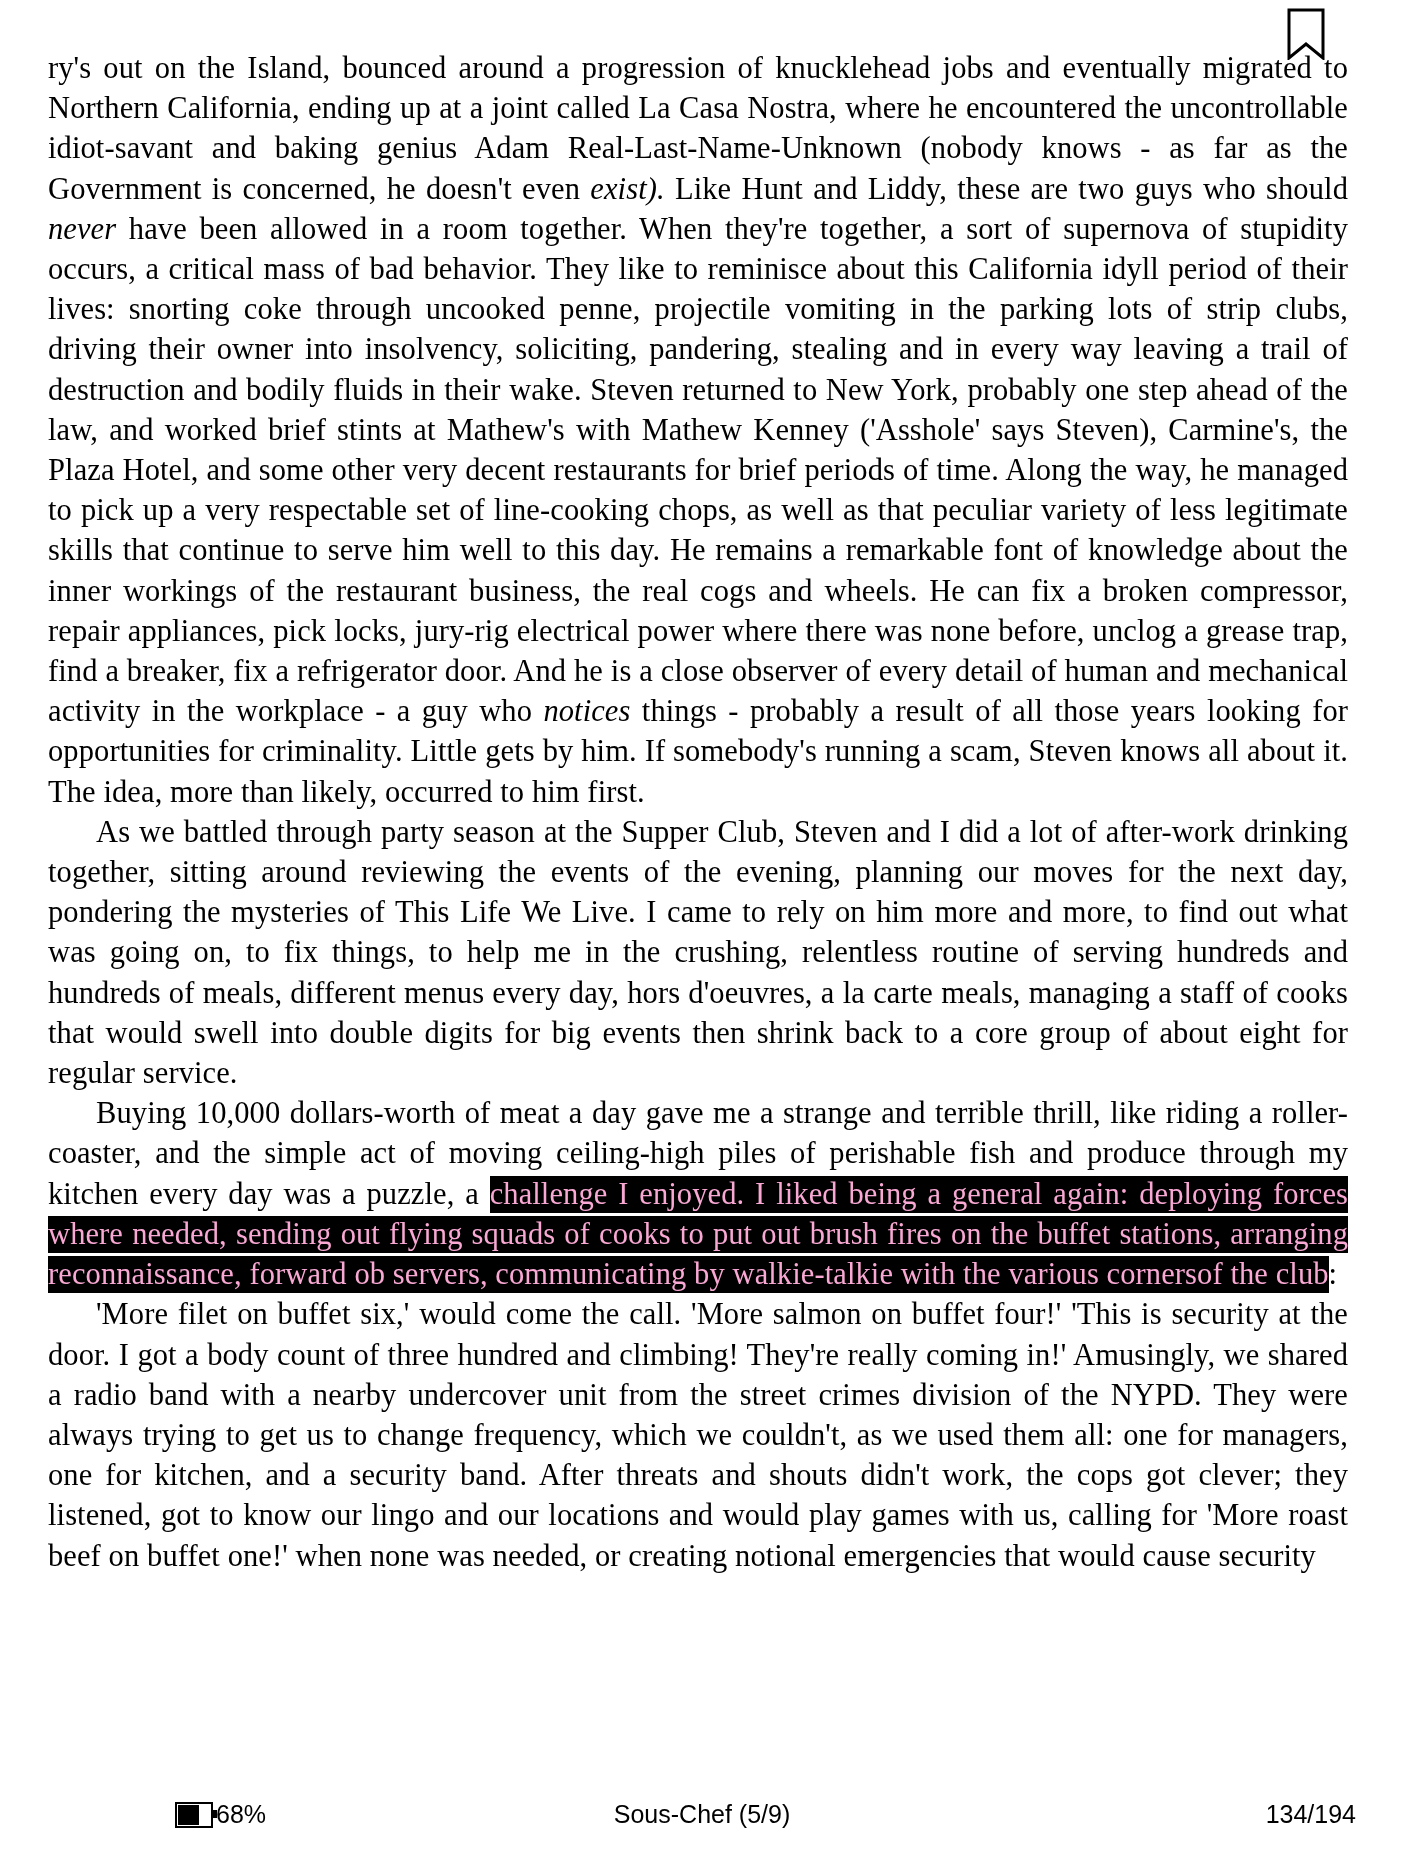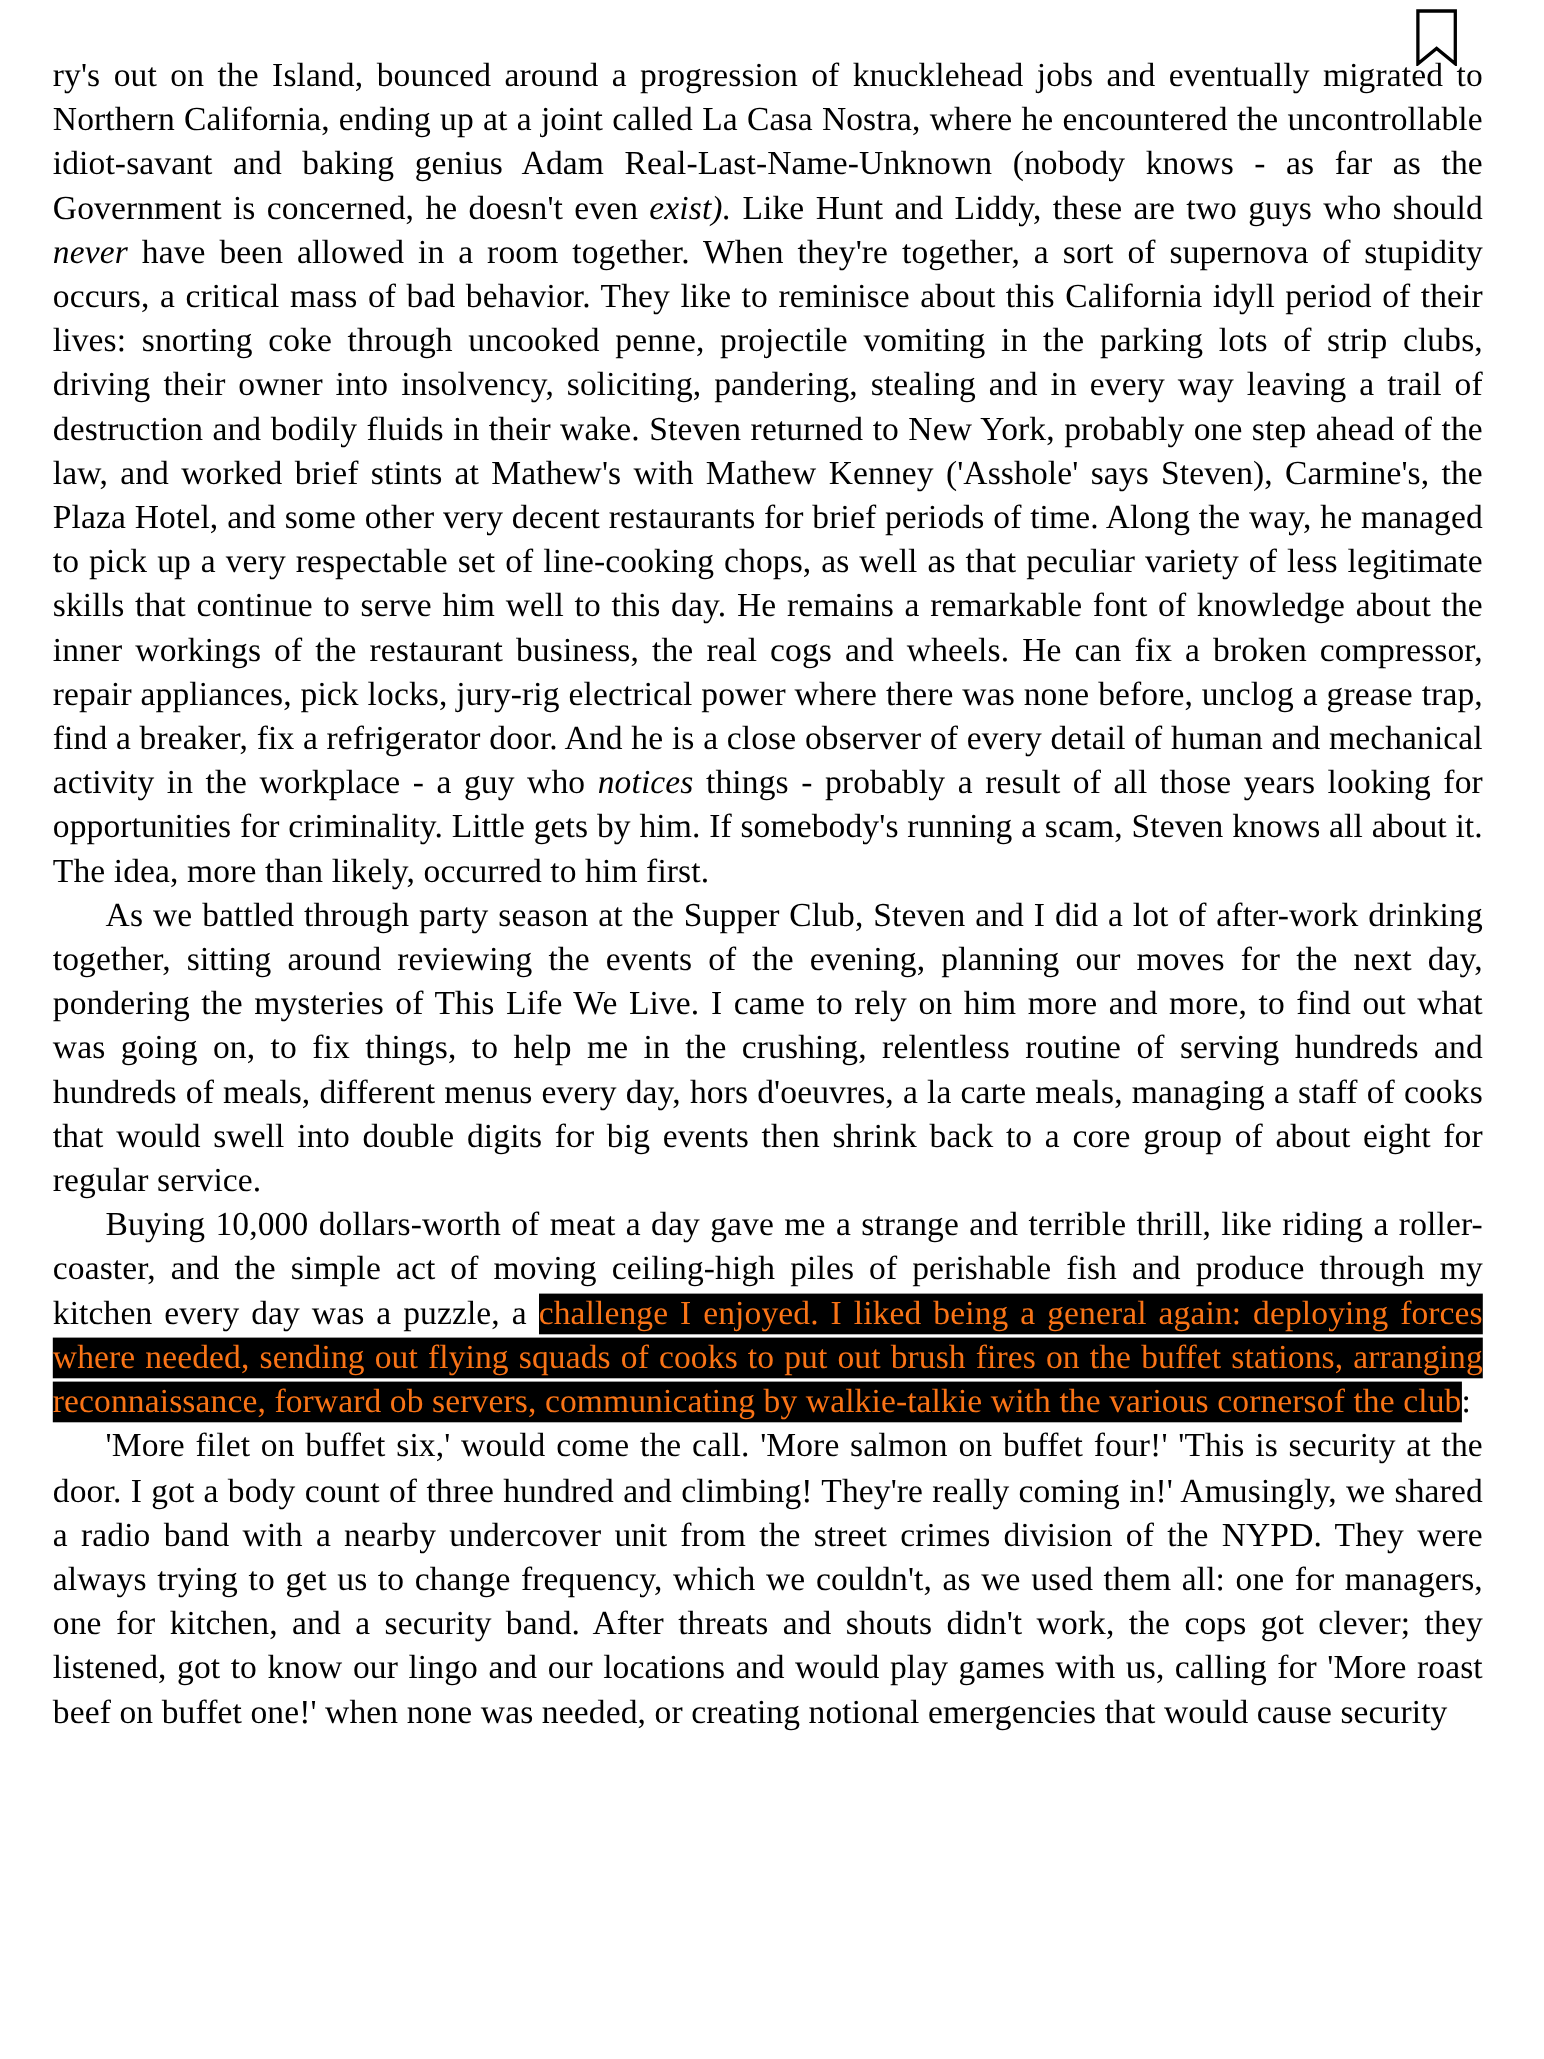--- a/index.html
+++ b/index.html
@@ -49,21 +49,21 @@
     letter-spacing: 0.1px;
   }
   p.indent {
     text-indent: 48px;
   }
 
   em { font-style: italic; }
 
   .hl {
     background: #000000;
-    color: #f97316;
+    color: #f9a8d4;
     box-decoration-break: clone;
     -webkit-box-decoration-break: clone;
     padding: 1px 0 2px 0;
   }
 
   
   .footer {
     position: absolute;
     left: 0;
     bottom: 32px;
@@ -133,14 +133,24 @@
     <p><span>ry's out on the Island, bounced around a progression of knucklehead jobs and eventually migrated to Northern California, ending up at a joint called La Casa Nostra, where he encountered the uncontrollable idiot-savant and baking genius Adam Real-Last-Name-Unknown (nobody knows - as far as the Government is concerned, he doesn't even </span><em>exist).</em><span> Like Hunt and Liddy, these are two guys who should </span><em>never</em><span> have been allowed in a room together. When they're together, a sort of supernova of stupidity occurs, a critical mass of bad behavior. They like to reminisce about this California idyll period of their lives: snorting coke through uncooked penne, projectile vomiting in the parking lots of strip clubs, driving their owner into insolvency, soliciting, pandering, stealing and in every way leaving a trail of destruction and bodily fluids in their wake. Steven returned to New York, probably one step ahead of the law, and worked brief stints at Mathew's with Mathew Kenney ('Asshole' says Steven), Carmine's, the Plaza Hotel, and some other very decent restaurants for brief periods of time. Along the way, he managed to pick up a very respectable set of line-cooking chops, as well as that peculiar variety of less legitimate skills that continue to serve him well to this day. He remains a remarkable font of knowledge about the inner workings of the restaurant business, the real cogs and wheels. He can fix a broken compressor, repair appliances, pick locks, jury-rig electrical power where there was none before, unclog a grease trap, find a breaker, fix a refrigerator door. And he is a close observer of every detail of human and mechanical activity in the workplace - a guy who </span><em>notices</em><span> things - probably a result of all those years looking for opportunities for criminality. Little gets by him. If somebody's running a scam, Steven knows all about it. The idea, more than likely, occurred to him first.</span></p>
 
     <p class="indent">As we battled through party season at the Supper Club, Steven and I did a lot of after-work drinking together, sitting around reviewing the events of the evening, planning our moves for the next day, pondering the mysteries of This Life We Live. I came to rely on him more and more, to find out what was going on, to fix things, to help me in the crushing, relentless routine of serving hundreds and hundreds of meals, different menus every day, hors d'oeuvres, a la carte meals, managing a staff of cooks that would swell into double digits for big events then shrink back to a core group of about eight for regular service.</p>
 
     <p class="indent"><span>Buying 10,000 dollars-worth of meat a day gave me a strange and terrible thrill, like riding a roller-coaster, and the simple act of moving ceiling-high piles of perishable fish and produce through my kitchen every day was a puzzle, a </span><span class="hl">challenge I enjoyed. I liked being a general again: deploying forces where needed, sending out flying squads of cooks to put out brush fires on the buffet stations, arranging reconnaissance, forward ob servers, communicating by walkie-talkie with the various cornersof the club</span><span>:</span></p>
 
     <p class="indent">'More filet on buffet six,' would come the call. 'More salmon on buffet four!' 'This is security at the door. I got a body count of three hundred and climbing! They're really coming in!' Amusingly, we shared a radio band with a nearby undercover unit from the street crimes division of the NYPD. They were always trying to get us to change frequency, which we couldn't, as we used them all: one for managers, one for kitchen, and a security band. After threats and shouts didn't work, the cops got clever; they listened, got to know our lingo and our locations and would play games with us, calling for 'More roast beef on buffet one!' when none was needed, or creating notional emergencies that would cause security</p>
 
   </div>
 
+  <div class="footer">
+    <div class="footer-battery">
+      <span class="battery-glyph">
+          <span class="battery-fill"></span>
+        </span>
+      <span>68%</span>
+    </div>
+    <div class="footer-title">Sous-Chef  (5/9)</div>
+    <div class="footer-pages">134/194</div>
+  </div>
 
 </div>
 
 </body></html>

